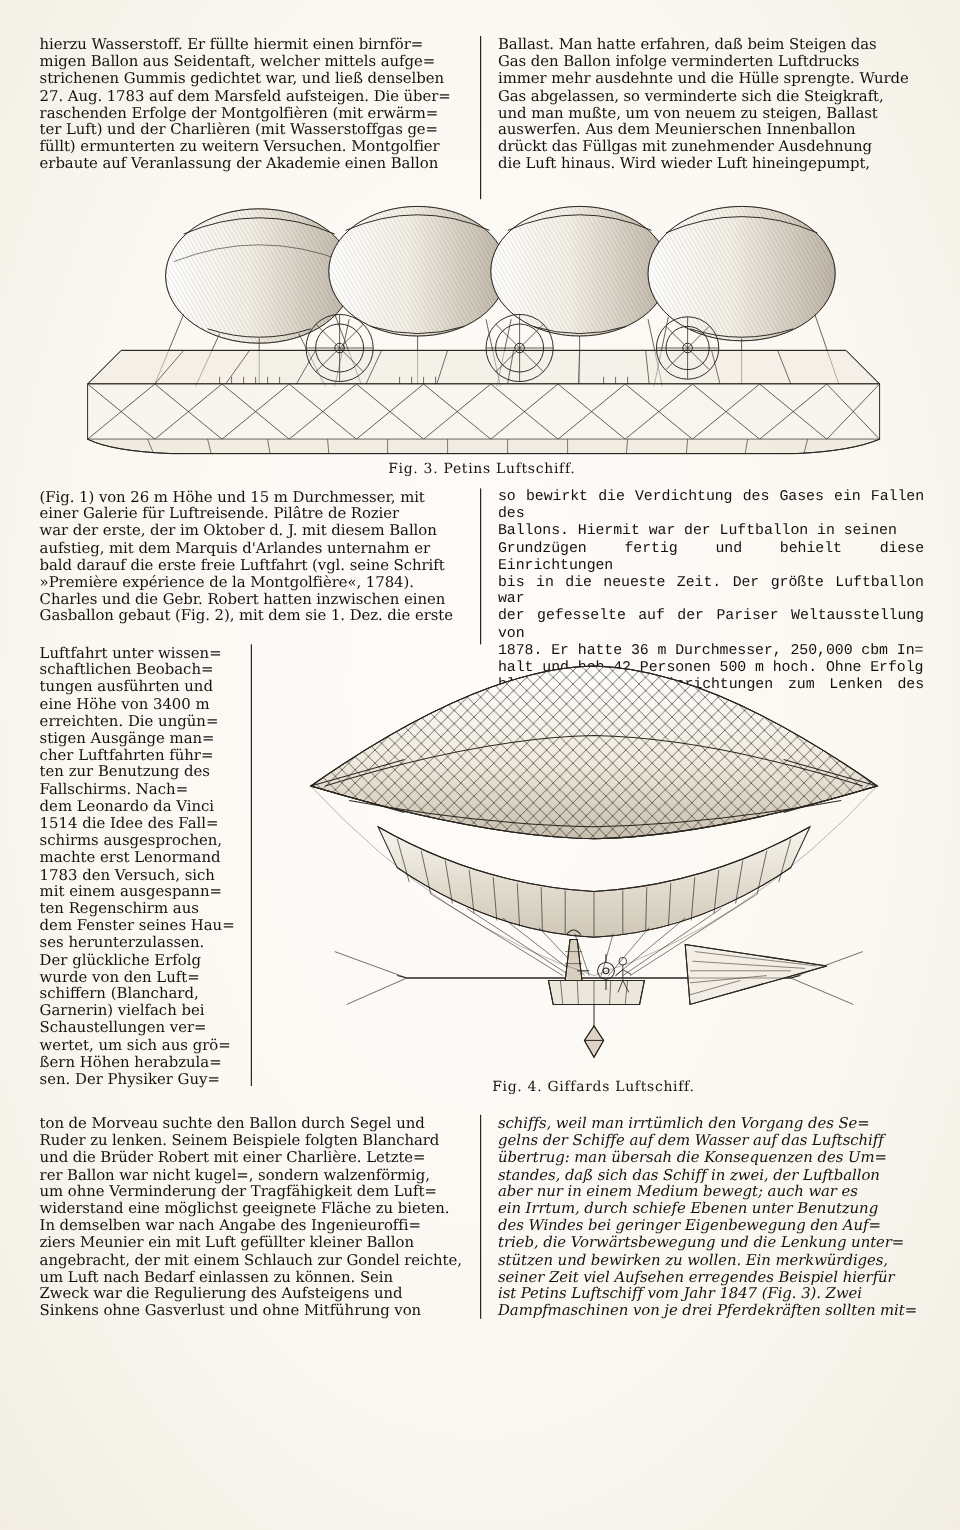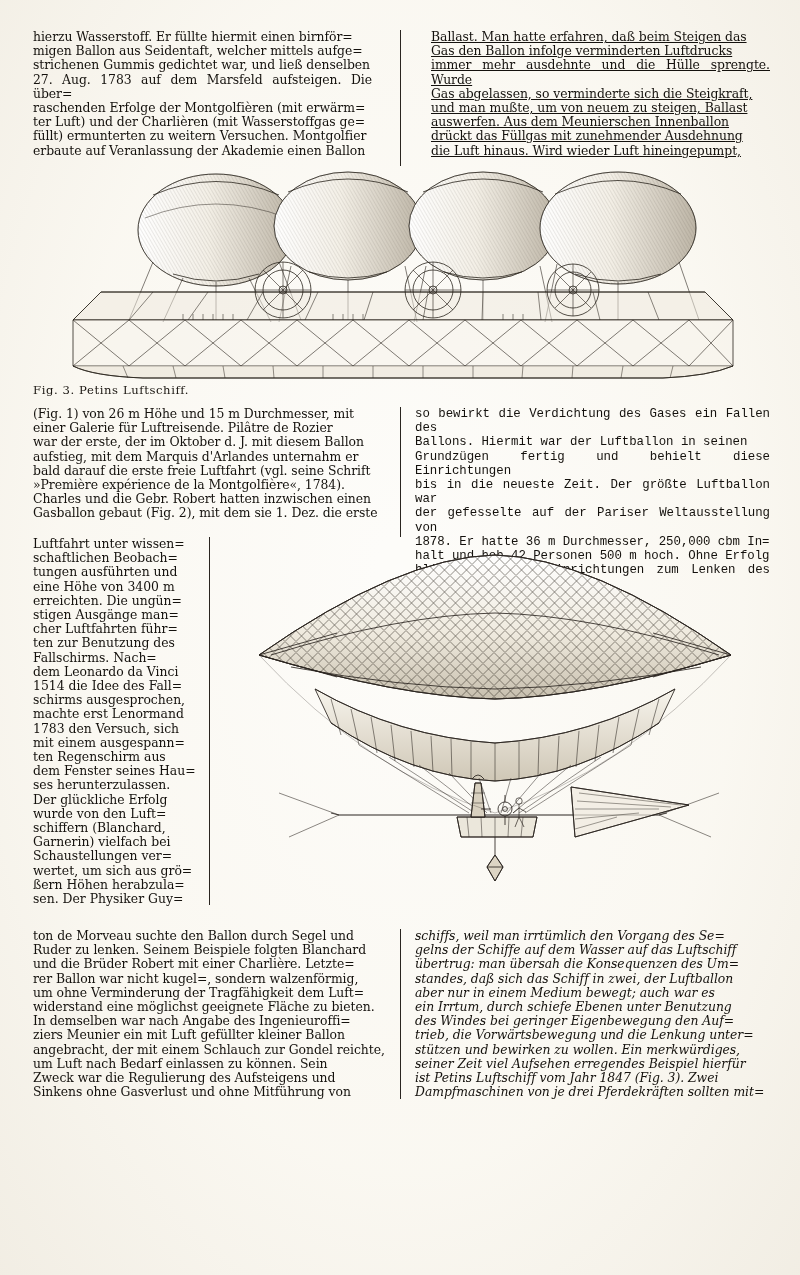--- a/index.html
+++ b/index.html
@@ -94,21 +94,21 @@
     top: 0;
     bottom: 0;
     left: 367px;
     width: 1px;
     background: #2a2520;
   }
 
   
   figure { margin: 0; }
   .figcap {
-    text-align: left;
+    text-align: center;
     font-family: "DejaVu Serif", serif;
     font-size: 11.6px;
     letter-spacing: 0.6px;
     margin-top: 3px;
     color: #17130e;
   }
   .fig-wrap {
     width: 737px;
     position: relative;
   }
@@ -131,35 +131,35 @@
 </style>
 </head>
 <body>
 
 <div class="page">
   <div class="paper-tex"></div>
 
   <div class="content">
 
 
-    <div class="cols" style="height:136px;gap:16px;">
+    <div class="cols" style="height:136px;">
       <div class="colrule"></div>
       <div class="col">
         <p class="blk" style="white-space:pre-line;">hierzu Wasserstoff. Er füllte hiermit einen birnför=
 migen Ballon aus Seidentaft, welcher mittels aufge=
 strichenen Gummis gedichtet war, und ließ denselben
 27. Aug. 1783 auf dem Marsfeld aufsteigen. Die über=
 raschenden Erfolge der Montgolfièren (mit erwärm=
 ter Luft) und der Charlièren (mit Wasserstoffgas ge=
 füllt) ermunterten zu weitern Versuchen. Montgolfier
 erbaute auf Veranlassung der Akademie einen Ballon</p>
       </div>
       <div class="gut"></div>
       <div class="col">
-        <p class="blk" style="white-space:pre-line;text-decoration:underline;">Ballast. Man hatte erfahren, daß beim Steigen das
+        <p class="blk" style="white-space:pre-line;">Ballast. Man hatte erfahren, daß beim Steigen das
 Gas den Ballon infolge verminderten Luftdrucks
 immer mehr ausdehnte und die Hülle sprengte. Wurde
 Gas abgelassen, so verminderte sich die Steigkraft,
 und man mußte, um von neuem zu steigen, Ballast
 auswerfen. Aus dem Meunierschen Innenballon
 drückt das Füllgas mit zunehmender Ausdehnung
 die Luft hinaus. Wird wieder Luft hineingepumpt,</p>
       </div>
     </div>
 
@@ -503,20 +503,21 @@
             <path d="M276 318 L268 330 L276 344 L284 330 Z" fill="#ddd5c4"></path>
             <path d="M276 318 L268 330 L276 344 L284 330 Z"></path>
             <path d="M268 330 L284 330"></path>
 
             <g stroke-width="0.5" opacity="0.55">
               <path d="M40 118 Q150 236 276 276"></path>
               <path d="M512 118 Q402 236 276 276"></path>
             </g>
           </g>
         </svg>
+        <figcaption class="figcap">Fig. 4. Giffards Luftschiff.</figcaption>
       </figure>
     </div>
 
     <div class="cols" style="margin-top:2px;">
       <div class="colrule"></div>
       <div class="col">
         <p class="blk" style="white-space:pre-line;">ton de Morveau suchte den Ballon durch Segel und
 Ruder zu lenken. Seinem Beispiele folgten Blanchard
 und die Brüder Robert mit einer Charlière. Letzte=
 rer Ballon war nicht kugel=, sondern walzenförmig,

